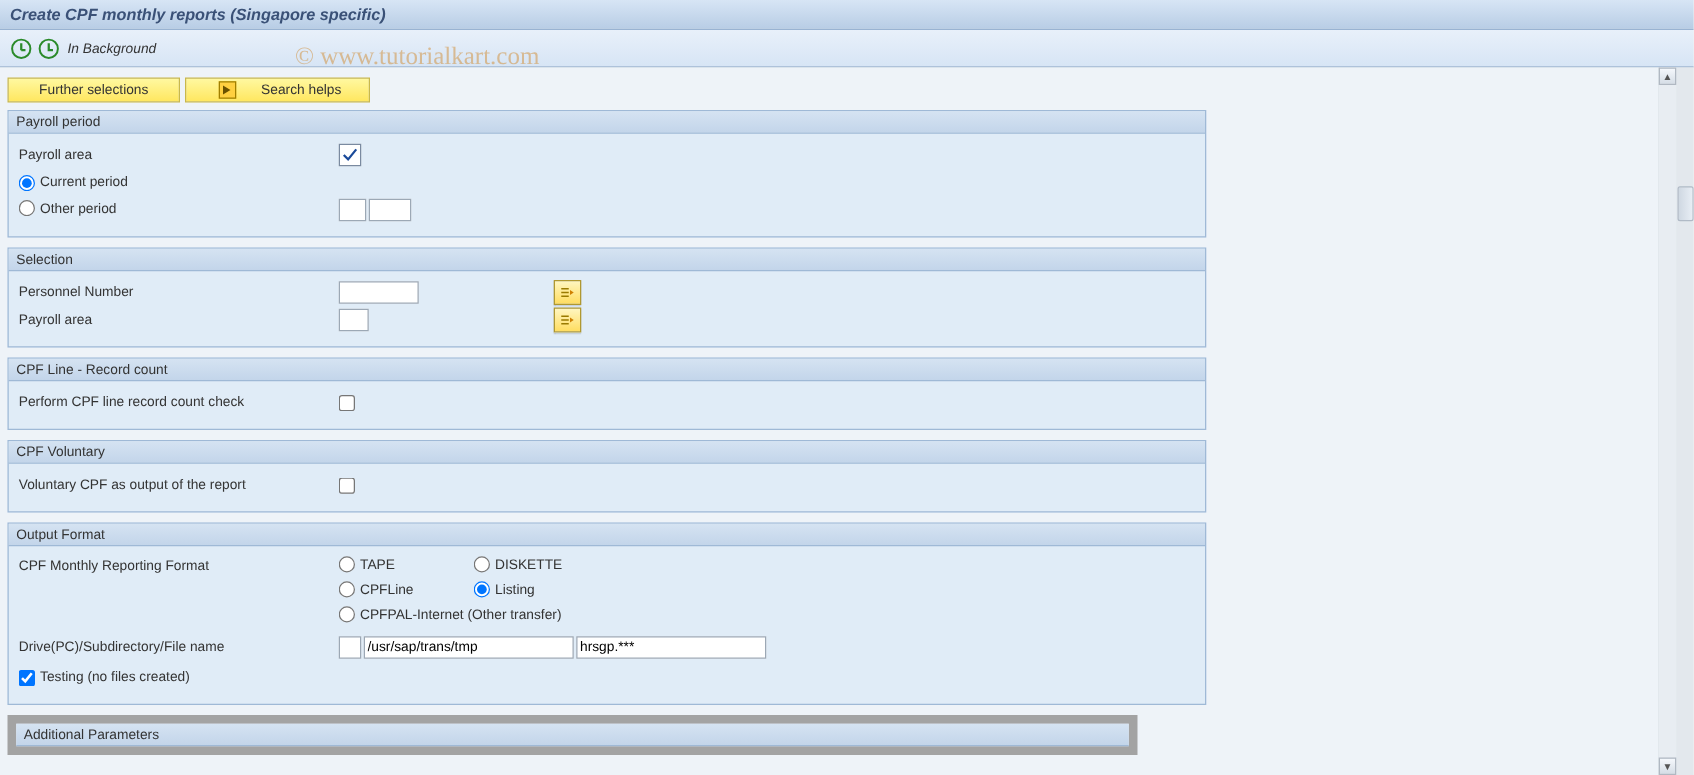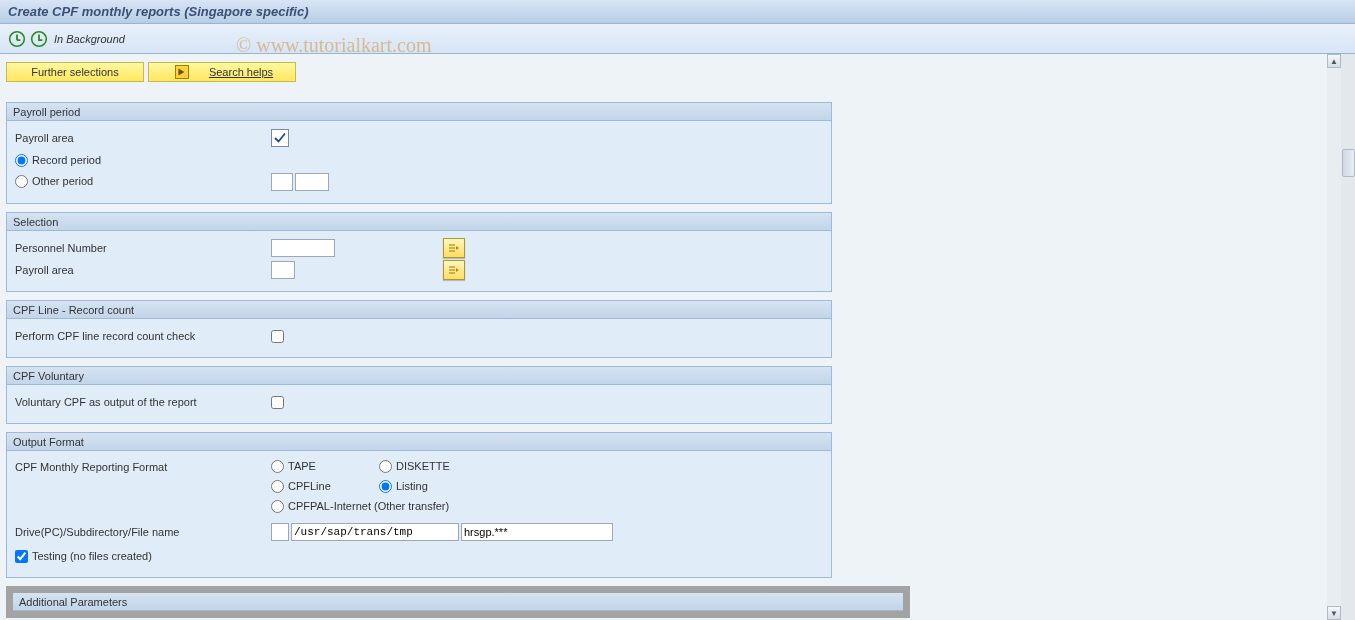--- a/index.html
+++ b/index.html
@@ -84,45 +84,45 @@
     display: flex; align-items:center; justify-content:center;
     font-size: 8px; color:#555;
   }
   .scroll-inner-grip {
     position: absolute;
     right: 0; top: 95px; width: 13px; height: 28px;
     background: linear-gradient(to right,#cfd8e2,#e8eef5);
     border:1px solid #b0bac6;
     border-radius:2px;
   }
-  .btn-row { display:flex; gap:4px; margin-bottom:20px;}
+  .btn-row { display:flex; gap:4px; margin-bottom:6px;}
   .yellow-btn {
     background: linear-gradient(to bottom, #fff8a0, #ffe760);
     border: 1px solid #c9b84a;
     height: 20px;
     display: flex;
     align-items: center;
     justify-content:center;
     font-size: 11px;
     cursor: pointer;
   }
   .yellow-btn.further { width: 138px; }
-  .yellow-btn.search { width: 148px; padding-left:4px; gap:20px;text-decoration:underline;}
+  .yellow-btn.search { width: 148px; padding-left:4px; gap:20px;}
   .arrow-icon-y {
     width:14px; height:14px;
     background: #ffd040;
     border:1px solid #a08000;
     display:flex;align-items:center;justify-content:center;
     font-size:9px; color:#5a4a00;
   }
   .group {
     border: 1px solid #9fb9d6;
     background: #e0ecf7;
     margin-bottom: 8px;
-    width: 826px;
+    width: 959px;
   }
   .group-header {
     background: linear-gradient(to bottom, #d5e3f2, #c3d5ea);
     border-bottom: 1px solid #9fb9d6;
     padding: 2px 6px;
     font-size: 11px;
     color: #333;
     height: 18px;
     display: flex;
     align-items: center;
@@ -227,21 +227,21 @@
           <div class="fcol1">Payroll area</div>
           <div class="check-icon">
             <svg viewBox="0 0 14 14">
                 <path d="M2 7 L5.5 10.5 L12 2.5" stroke="#1a4a9a" stroke-width="1.8" fill="none"></path>
               </svg>
           </div>
         </div>
         <div class="frow">
           <label class="radio-lbl">
             <input type="radio" name="pp" checked="" style="">
-            <span>Record period</span>
+            <span>Current period</span>
           </label>
         </div>
         <div class="frow">
           <div class="fcol1">
             <label class="radio-lbl">
               <input type="radio" name="pp" style="">
               <span>Other period</span>
             </label>
           </div>
           <div class="fcol2">
@@ -346,21 +346,21 @@
           <div>
             <label class="radio-lbl">
                 <input type="radio" name="of" style="">
                 <span>CPFPAL-Internet (Other transfer)</span>
               </label>
           </div>
         </div>
         <div class="file-row">
           <div class="file-lbl">Drive(PC)/Subdirectory/File name</div>
           <input type="text" class="text-inp w18" style="">
-          <input type="text" class="text-inp w200" style="margin-left: 2px; font-family: Liberation Mono, monospace;" value="/usr/sap/trans/tmp">
+          <input type="text" class="text-inp w200" style="margin-left: 2px;" value="/usr/sap/trans/tmp">
           <input type="text" class="text-inp w170" style="margin-left: 2px;" value="hrsgp.***">
         </div>
         <div class="frow" style="margin-top:2px;">
           <label class="radio-lbl">
             <input type="checkbox" checked="" style="">
             <span>Testing (no files created)</span>
           </label>
         </div>
       </div>
     </div>

